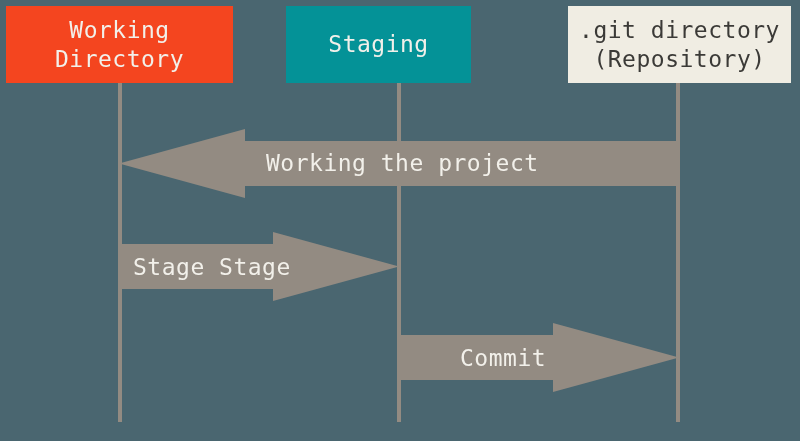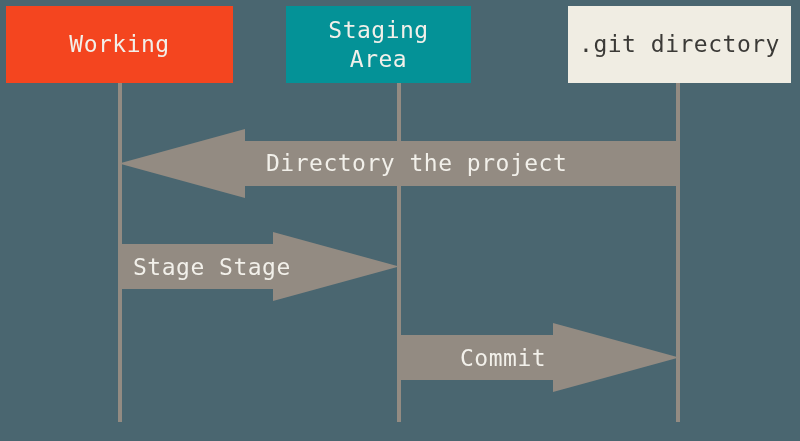--- a/index.html
+++ b/index.html
@@ -107,42 +107,43 @@
 
   <div class="lifeline" id="lifeline-working"></div>
   <div class="lifeline" id="lifeline-staging"></div>
   <div class="lifeline" id="lifeline-git"></div>
 
   <div class="arrow" id="arrow-checkout">
     <svg class="arrow-svg" width="560" height="71" viewBox="0 0 560 71" xmlns="http://www.w3.org/2000/svg">
       <polygon points="0,35.5 126,1 126,13 560,13 560,58 126,58 126,70" fill="#938b82"></polygon>
     </svg>
   </div>
-  <div class="arrow-label" id="label-checkout">Directory the project</div>
+  <div class="arrow-label" id="label-checkout">Working the project</div>
 
   <div class="arrow" id="arrow-stage">
     <svg class="arrow-svg" width="280" height="71" viewBox="0 0 280 71" xmlns="http://www.w3.org/2000/svg">
       <polygon points="280,35.5 154,1 154,13 0,13 0,58 154,58 154,70" fill="#938b82"></polygon>
     </svg>
   </div>
   <div class="arrow-label" id="label-stage">Stage Stage</div>
 
   <div class="arrow" id="arrow-commit">
     <svg class="arrow-svg" width="280" height="71" viewBox="0 0 280 71" xmlns="http://www.w3.org/2000/svg">
       <polygon points="280,35.5 154,1 154,13 0,13 0,58 154,58 154,70" fill="#938b82"></polygon>
     </svg>
   </div>
   <div class="arrow-label" id="label-commit">Commit</div>
 
   <div class="node-box" id="node-working">
     <span class="node-line">Working</span>
+    <span class="node-line">Directory</span>
   </div>
 
   <div class="node-box" id="node-staging">
     <span class="node-line">Staging</span>
-    <span class="node-line">Area</span>
   </div>
 
   <div class="node-box" id="node-git">
     <span class="node-line">.git directory</span>
+    <span class="node-line">(Repository)</span>
   </div>
 
 </div>
 
 </body></html>

